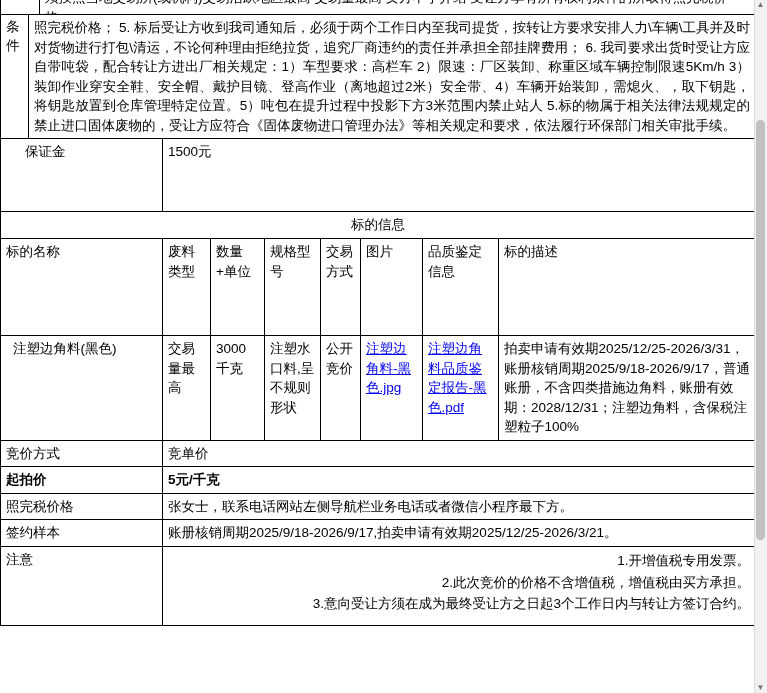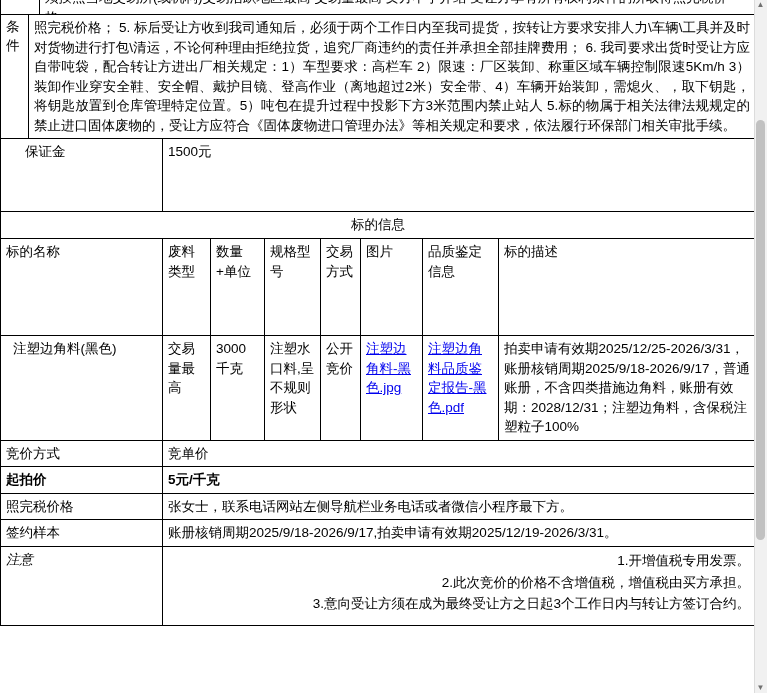--- a/index.html
+++ b/index.html
@@ -197,25 +197,25 @@
     </tr>
 
 
     <tr>
       <td colspan="2">照完税价格</td>
       <td colspan="7">张女士，联系电话网站左侧导航栏业务电话或者微信小程序最下方。</td>
     </tr>
 
     <tr>
       <td colspan="2">签约样本</td>
-      <td colspan="7">账册核销周期2025/9/18-2026/9/17,拍卖申请有效期2025/12/19-2026/3/31。</td>
-    </tr>
-
-    <tr>
-      <td colspan="2" style="height:72px;font-style:italic;">注意</td>
+      <td colspan="7">账册核销周期2025/9/18-2026/9/17,拍卖申请有效期2025/12/25-2026/3/21。</td>
+    </tr>
+
+    <tr>
+      <td colspan="2" style="height:72px;">注意</td>
       <td colspan="7" class="note-lines">
         <div>1.开增值税专用发票。</div>
         <div>2.此次竞价的价格不含增值税，增值税由买方承担。</div>
         <div>3.意向受让方须在成为最终受让方之日起3个工作日内与转让方签订合约。</div>
       </td>
     </tr>
 
   </tbody>
     </table>
 

